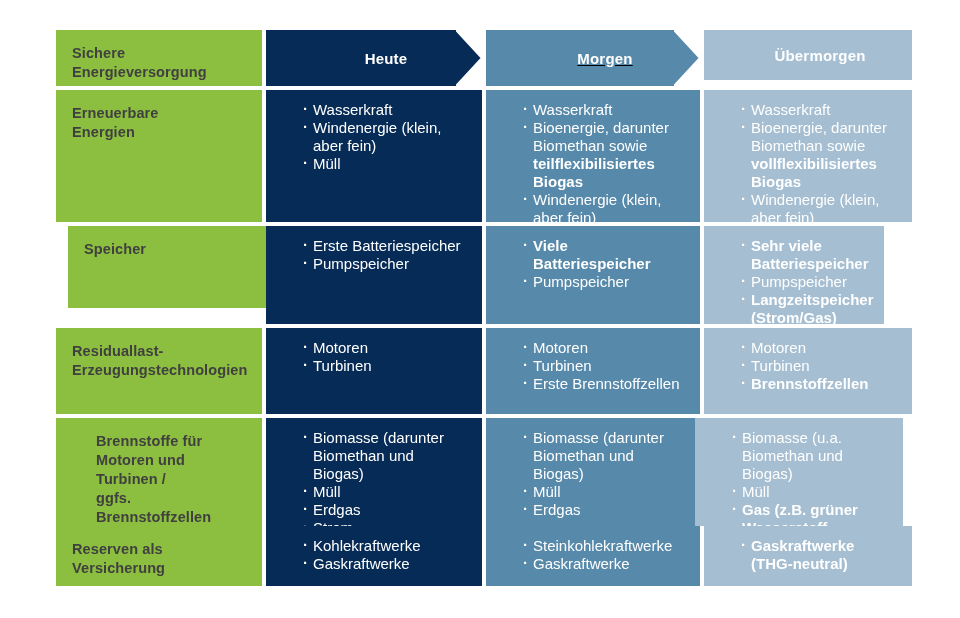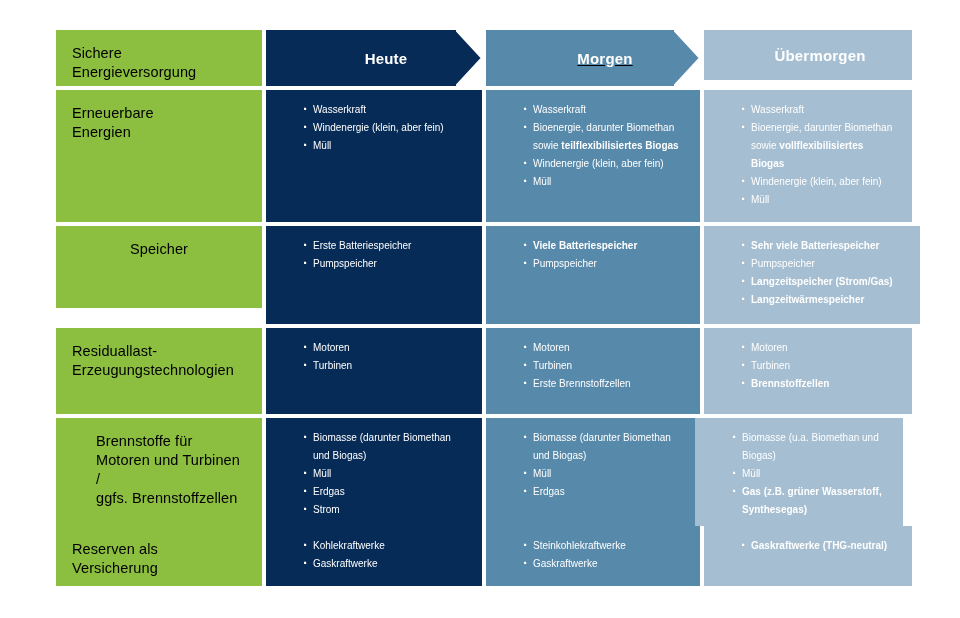--- a/index.html
+++ b/index.html
@@ -29,22 +29,22 @@
     overflow: hidden;
     padding-left: 24px;
   }
 
   
   .label-cell {
     background: #8CBE3F;
     padding: 14px 16px 10px 16px;
   }
   .label-text {
-    color: #000000;
-    font-weight: normal;
+    color: #404040;
+    font-weight: bold;
     font-size: 14.5px;
     line-height: 19px;
     letter-spacing: 0.1px;
     white-space: pre-line;
   }
 
   
   .hdr {
     display: flex;
     align-items: center;
@@ -75,21 +75,21 @@
   .col-tom    { background: #5789AA; }
   .col-after  { background: #A5BED1; }
 
   
   .list {
     padding: 11px 14px 10px 13px;
   }
   .li {
     position: relative;
     color: #ffffff;
-    font-size: 10px;
+    font-size: 15px;
     line-height: 18px;
     padding-left: 10px;
     margin-bottom: 0;
   }
   .li::before {
     content: "\00B7";
     position: absolute;
     left: 0;
     top: -1px;
     font-size: 15px;
@@ -153,36 +153,36 @@
       </div>
     </div>
     <div class="cell col-after" style="left: 648px; top: 60px; width: 208px; height: 132px;">
       <div class="list">
         <div class="li"><span>Wasserkraft</span></div>
         <div class="li"><span>Bioenergie, darunter Biomethan sowie </span><b>vollflexibilisiertes Biogas</b></div>
         <div class="li"><span>Windenergie (klein, aber fein)</span></div>
         <div class="li"><span>Müll</span></div>
       </div>
     </div>
-    <div class="cell label-cell" style="left: 0px; top: 196px; width: 206px; height: 82px; text-align: center;">
+    <div class="cell label-cell" style="left: 12px; top: 196px; width: 206px; height: 82px;">
       <div class="label-text">Speicher</div>
     </div>
     <div class="cell col-today" style="left: 210px; top: 196px; width: 216px; height: 98px;">
       <div class="list">
         <div class="li"><span>Erste Batteriespeicher</span></div>
         <div class="li"><span>Pumpspeicher</span></div>
       </div>
     </div>
     <div class="cell col-tom" style="left: 430px; top: 196px; width: 214px; height: 98px;">
       <div class="list">
         <div class="li"><span></span><b>Viele Batteriespeicher</b></div>
         <div class="li"><span>Pumpspeicher</span></div>
       </div>
     </div>
-    <div class="cell col-after" style="left: 648px; top: 196px; width: 216px; height: 98px;">
+    <div class="cell col-after" style="left: 648px; top: 196px; width: 180px; height: 98px;">
       <div class="list">
         <div class="li"><span></span><b>Sehr viele Batteriespeicher</b></div>
         <div class="li"><span>Pumpspeicher</span></div>
         <div class="li"><span></span><b>Langzeitspeicher (Strom/Gas)</b></div>
         <div class="li"><span></span><b>Langzeitwärmespeicher</b></div>
       </div>
     </div>
     <div class="cell label-cell" style="left: 0px; top: 298px; width: 206px; height: 86px;">
       <div class="label-text">Residuallast-
 Erzeugungstechnologien</div>

